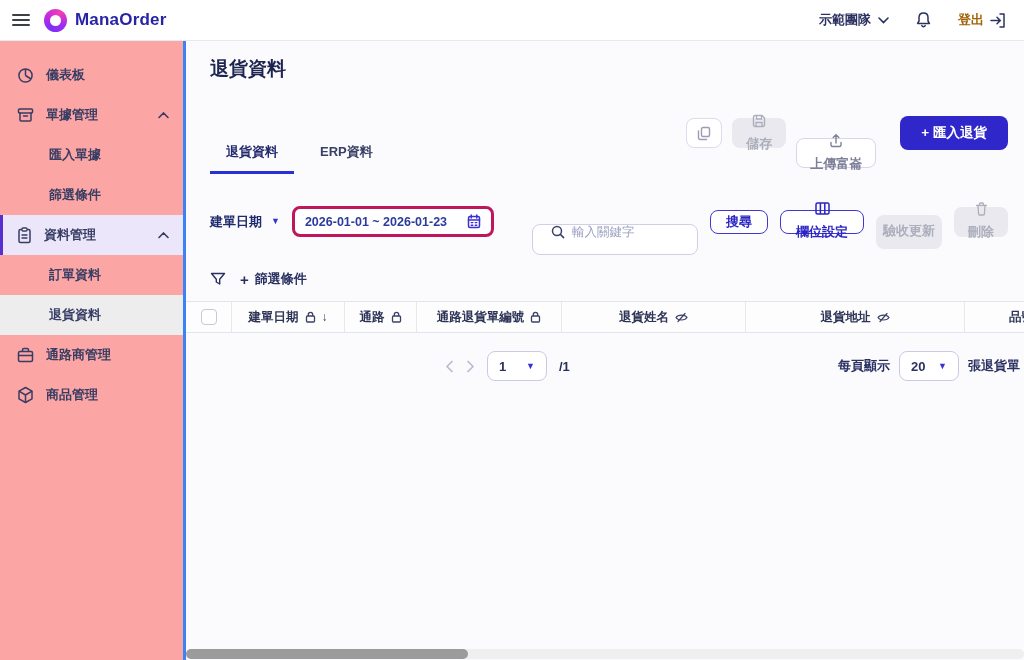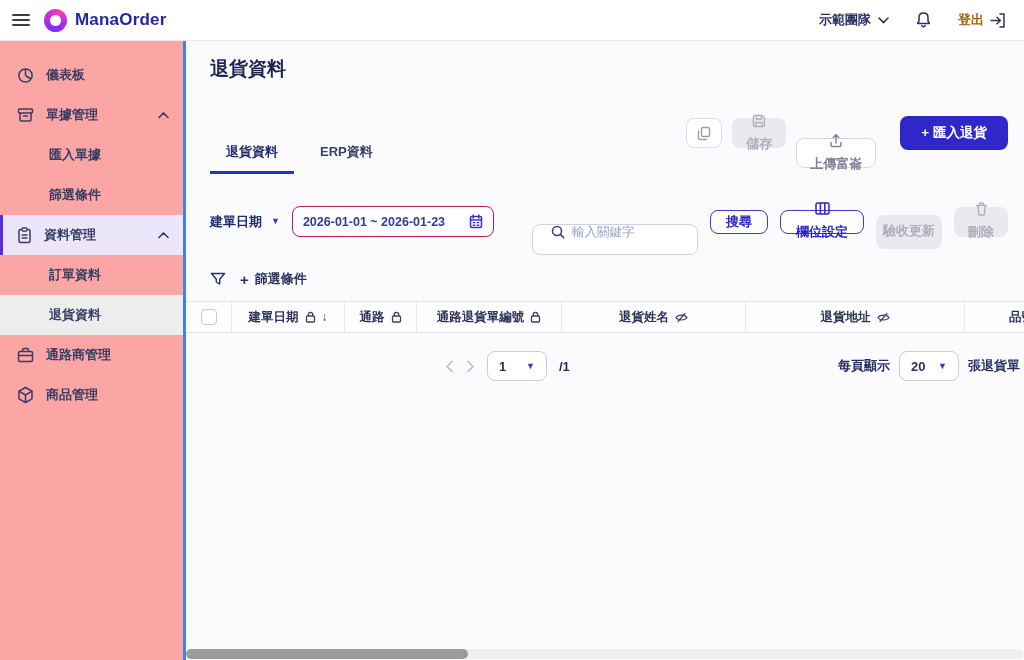--- a/index.html
+++ b/index.html
@@ -50,21 +50,21 @@
   .btn-ghost{border-color:#dcdcea; color:#9a9cb4; height:30px; padding:0 10px;}
   .btn-disabled{background:#e9e9ef; color:#adaebc; height:30px; padding:0 13px; cursor:default;}
   .btn-outline-light{border-color:#d6d7e8; color:#7e8099; height:30px; padding:0 13px;margin-top:40px;}
   .btn-primary{background:#2f27c9; color:#fff; height:34px; padding:0 20px; font-size:13.5px;margin-left:14px;}
   .btn-outline{border-color:#4038cf; color:#2b24c4; height:24px; padding:0 15px;}
   .btn-outline.bold{border-width:1.6px;gap:8px;}
   
   .filter-row{display:flex; align-items:center; gap:12px; margin-top:14px;}
   .filter-label{display:flex; align-items:center; gap:9px; font-weight:700; color:#1e2a6e; cursor:pointer;}
   .caret{color:#3b2fd4; font-size:9px; line-height:1;}
-  .date-input{width:202px; height:31px; border:1px solid #be185d; border-radius:8px; background:#fff;
+  .date-input{width:202px; height:31px; border:3px solid #be185d; border-radius:8px; background:#fff;
     display:flex; align-items:center; padding:0 10px; color:#2d3a9e; font-weight:600; font-size:12.5px; cursor:pointer;}
   .date-input .txt{flex:1;}
   .search-input{width:166px; height:31px; border:1px solid #cfd0e6; border-radius:8px; background:#fff;
     display:flex; align-items:flex-start; padding:0 18px; gap:7px;margin-top:36px;}
   .search-input input{border:none; outline:none; width:100%; font-size:12.5px; color:#333a5c; background:transparent;
     font-family:"Liberation Sans","DejaVu Sans",sans-serif;}
   .search-input input::placeholder{color:#9aa0c0;}
   .btn-verify{width:66px; height:34px; line-height:1.25; padding:0 6px; text-align:center; display:flex; align-items:center;margin-top:20px;}
   .spacer{flex:1;}
   

